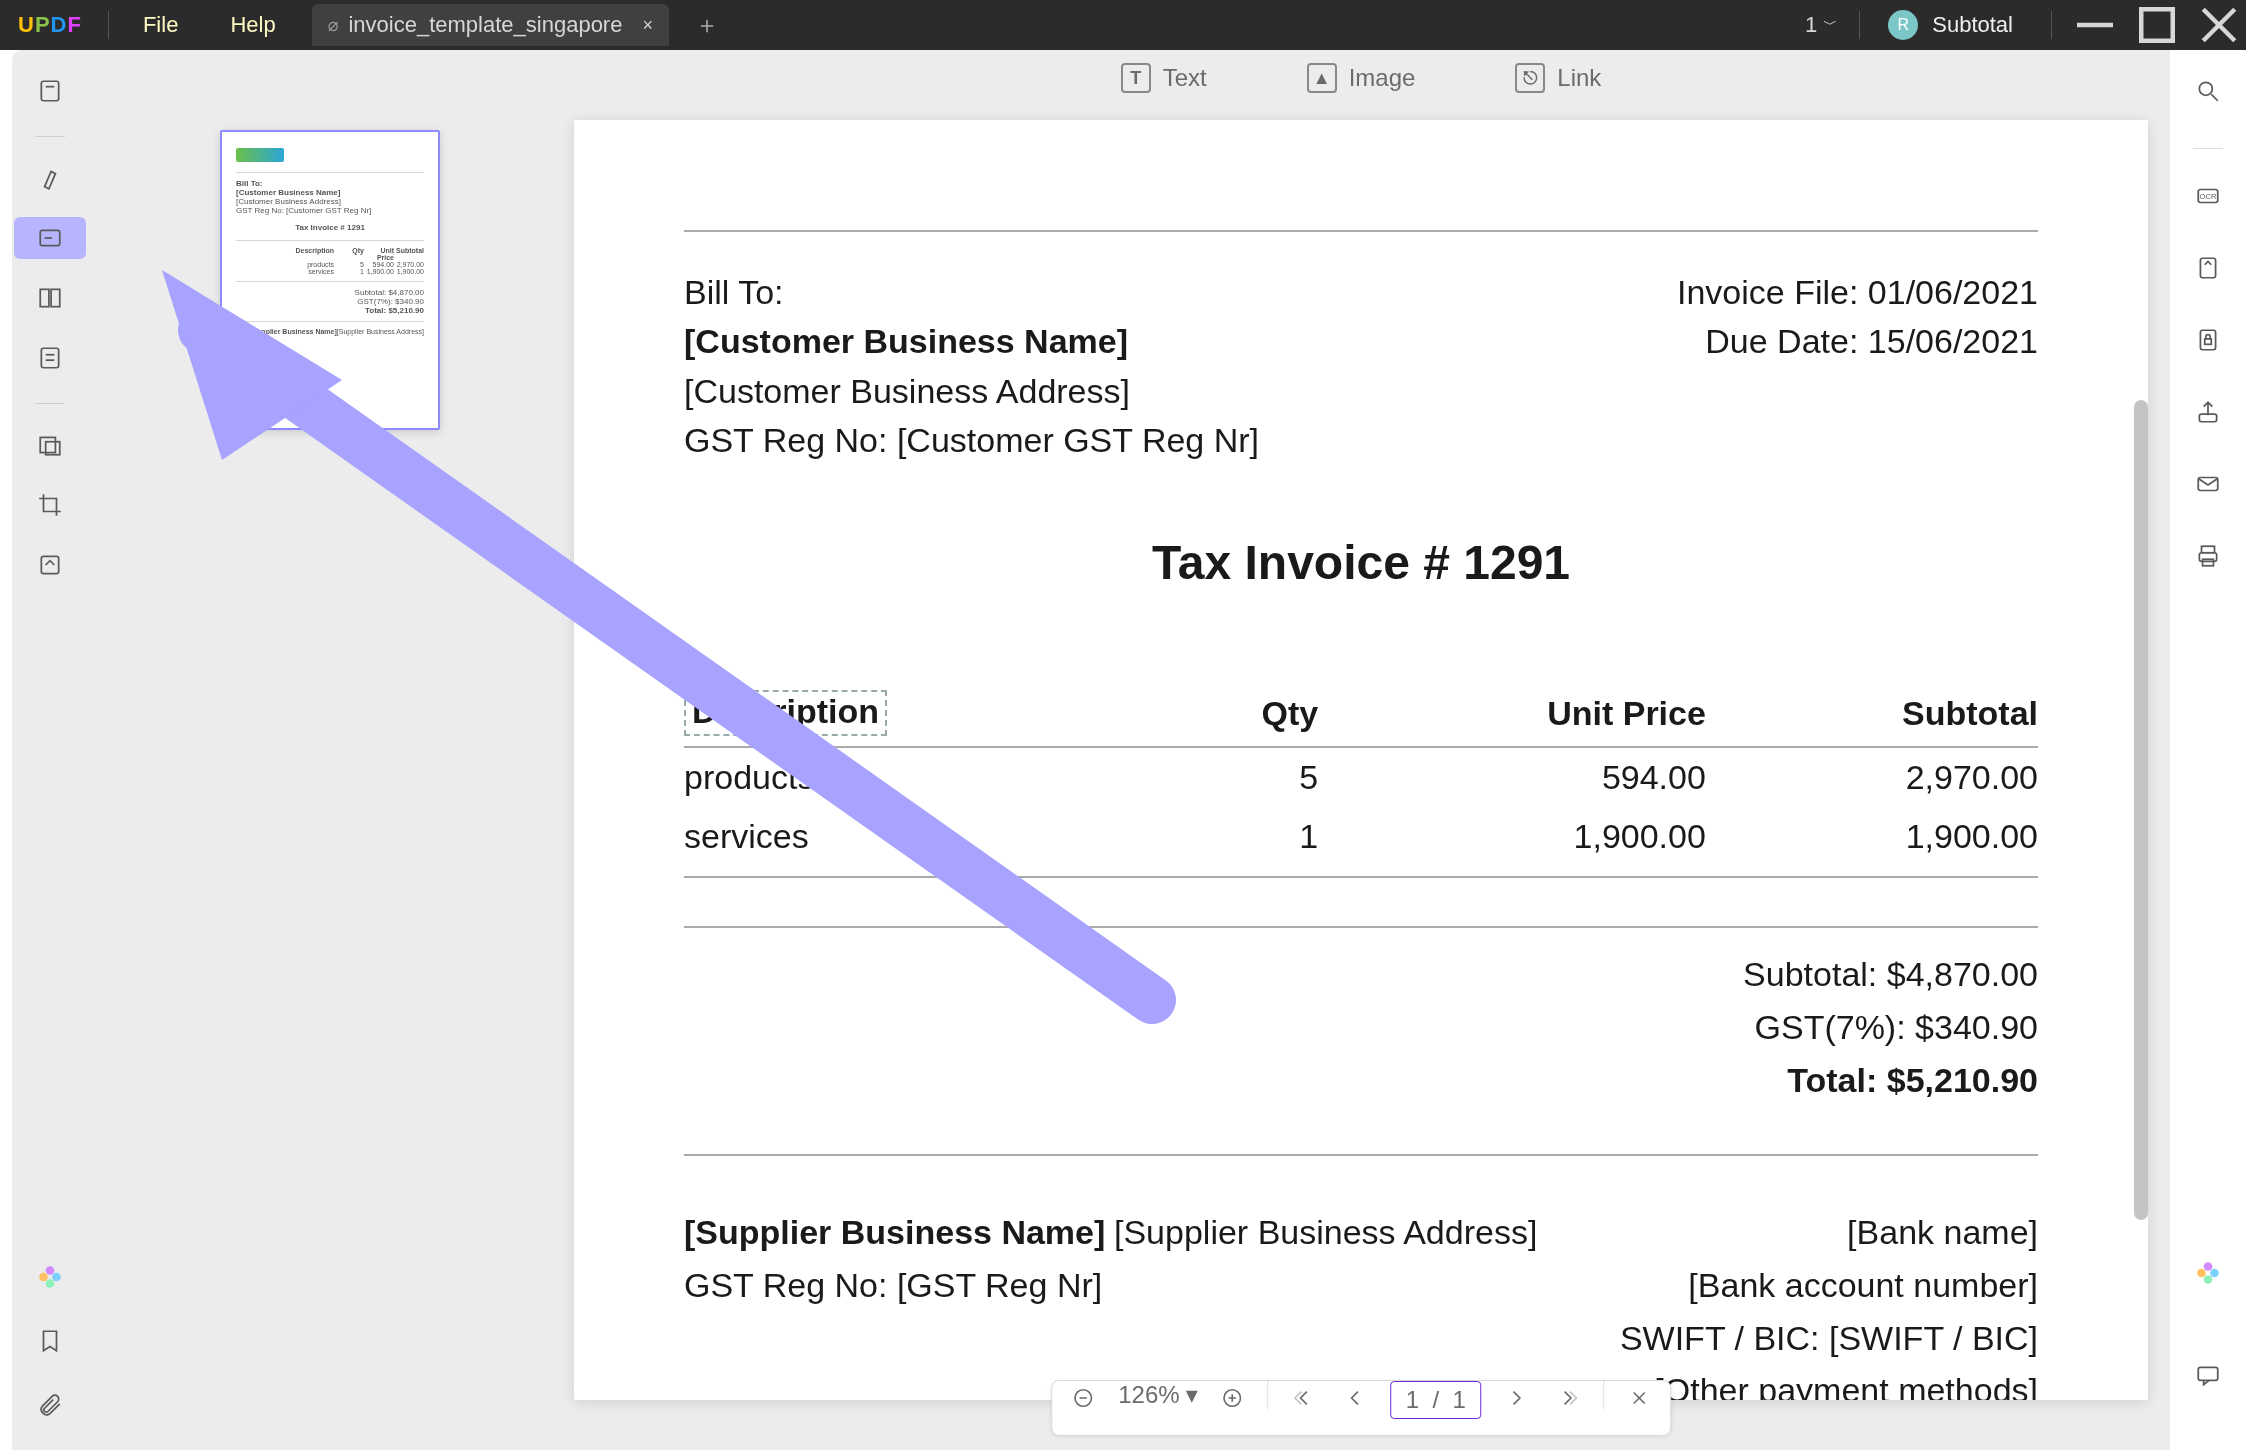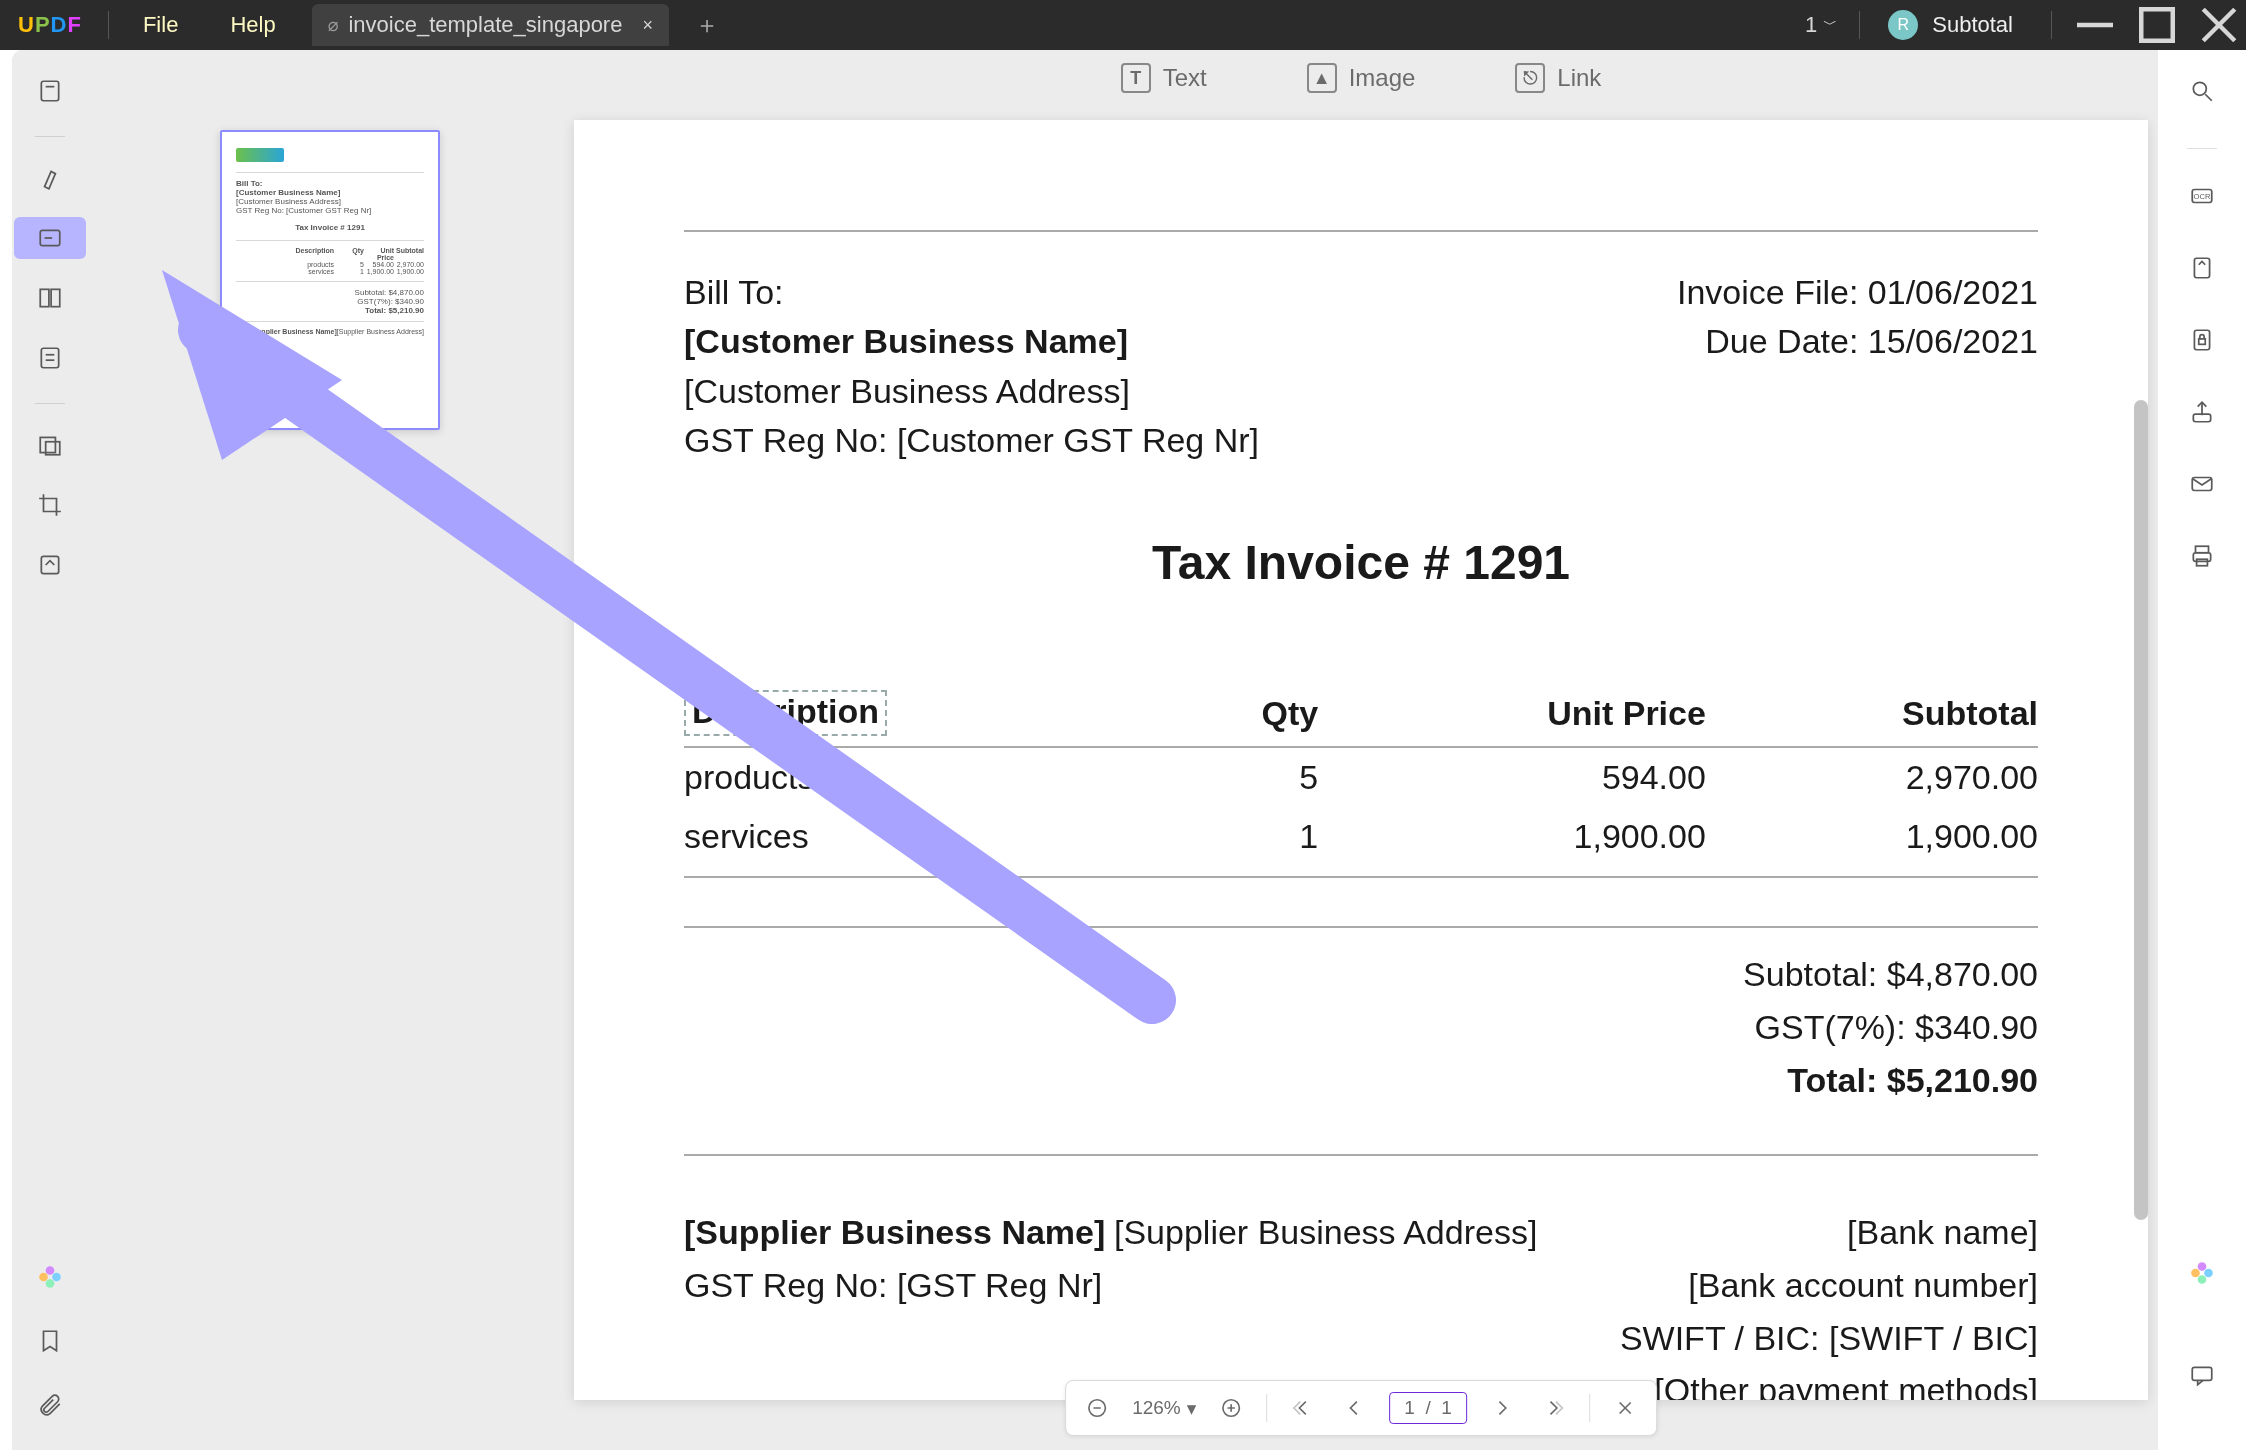--- a/index.html
+++ b/index.html
@@ -69,21 +69,21 @@
 }
 .rail-left .rbtn svg { width: 26px; height: 26px; stroke:#5a5a5a; fill:none; stroke-width:1.6; }
 .rail-left .hsep { width: 30px; height: 0; border-top: 1px solid #d0d0d0; margin: 6px 0 20px; }
 .rail-left .bottom { position: absolute; bottom: 24px; left:0; right:0; display:flex; flex-direction:column; align-items:center; gap:22px; }
 .rail-left .bottom .rbtn { margin-bottom:0; }
 .flower { width:26px; height:26px; }
 
 
 .rail-right {
   position: absolute; right: 0; top: 0; bottom: 0;
-  width: 88px; background: #fff;
+  width: 76px; background: #fff;
   display:flex; flex-direction:column; align-items:center;
   padding-top: 20px;
 }
 .rail-right .rbtn { width:42px; height:42px; margin-bottom:30px; display:flex; align-items:center; justify-content:center; color:#6b6b6b; font-size:22px; }
 .rail-right .rbtn svg { width:26px; height:26px; stroke:#5a5a5a; fill:none; stroke-width:1.6; }
 .rail-right .hsep { width:30px; border-top:1px solid #e0e0e0; margin:6px 0 26px; }
 .rail-right .bottom { position:absolute; bottom:24px; left:0; right:0; display:flex; flex-direction:column; align-items:center; gap:30px; }
 
 
 .thumbs {
@@ -162,22 +162,22 @@
 .vscroll {
   position:absolute; right:0; top:280px; width:14px; height:820px;
   background:#c4c4c4; border-radius:7px;
 }
 
 
 .statusbar {
   position:absolute; left:50%; bottom:14px; transform:translateX(-50%);
   height:56px; padding:0 14px;
   background:#fff; border:1px solid #d9d9d9; border-radius:8px;
-  display:flex; align-items:center; gap:18px;
-  font-size:19px; color:#6b6b6b;
+  display:flex; align-items:flex-start; gap:18px;
+  font-size:24px; color:#6b6b6b;
   box-shadow:0 1px 4px rgba(0,0,0,.08);
 }
 .statusbar .sbtn { width:34px; height:34px; display:flex; align-items:center; justify-content:center; }
 .statusbar .sbtn svg { width:22px; height:22px; stroke:#6b6b6b; fill:none; stroke-width:1.8; }
 .statusbar .sep { width:1px; height:28px; background:#ddd; }
 .statusbar .pagefield { display:flex; align-items:center; gap:10px; }
 .statusbar .pagefield .box { border:1px solid #6d28d9; padding:4px 14px; border-radius:4px; }
 .zoom { display:flex; align-items:center; gap:6px; }
 
 

